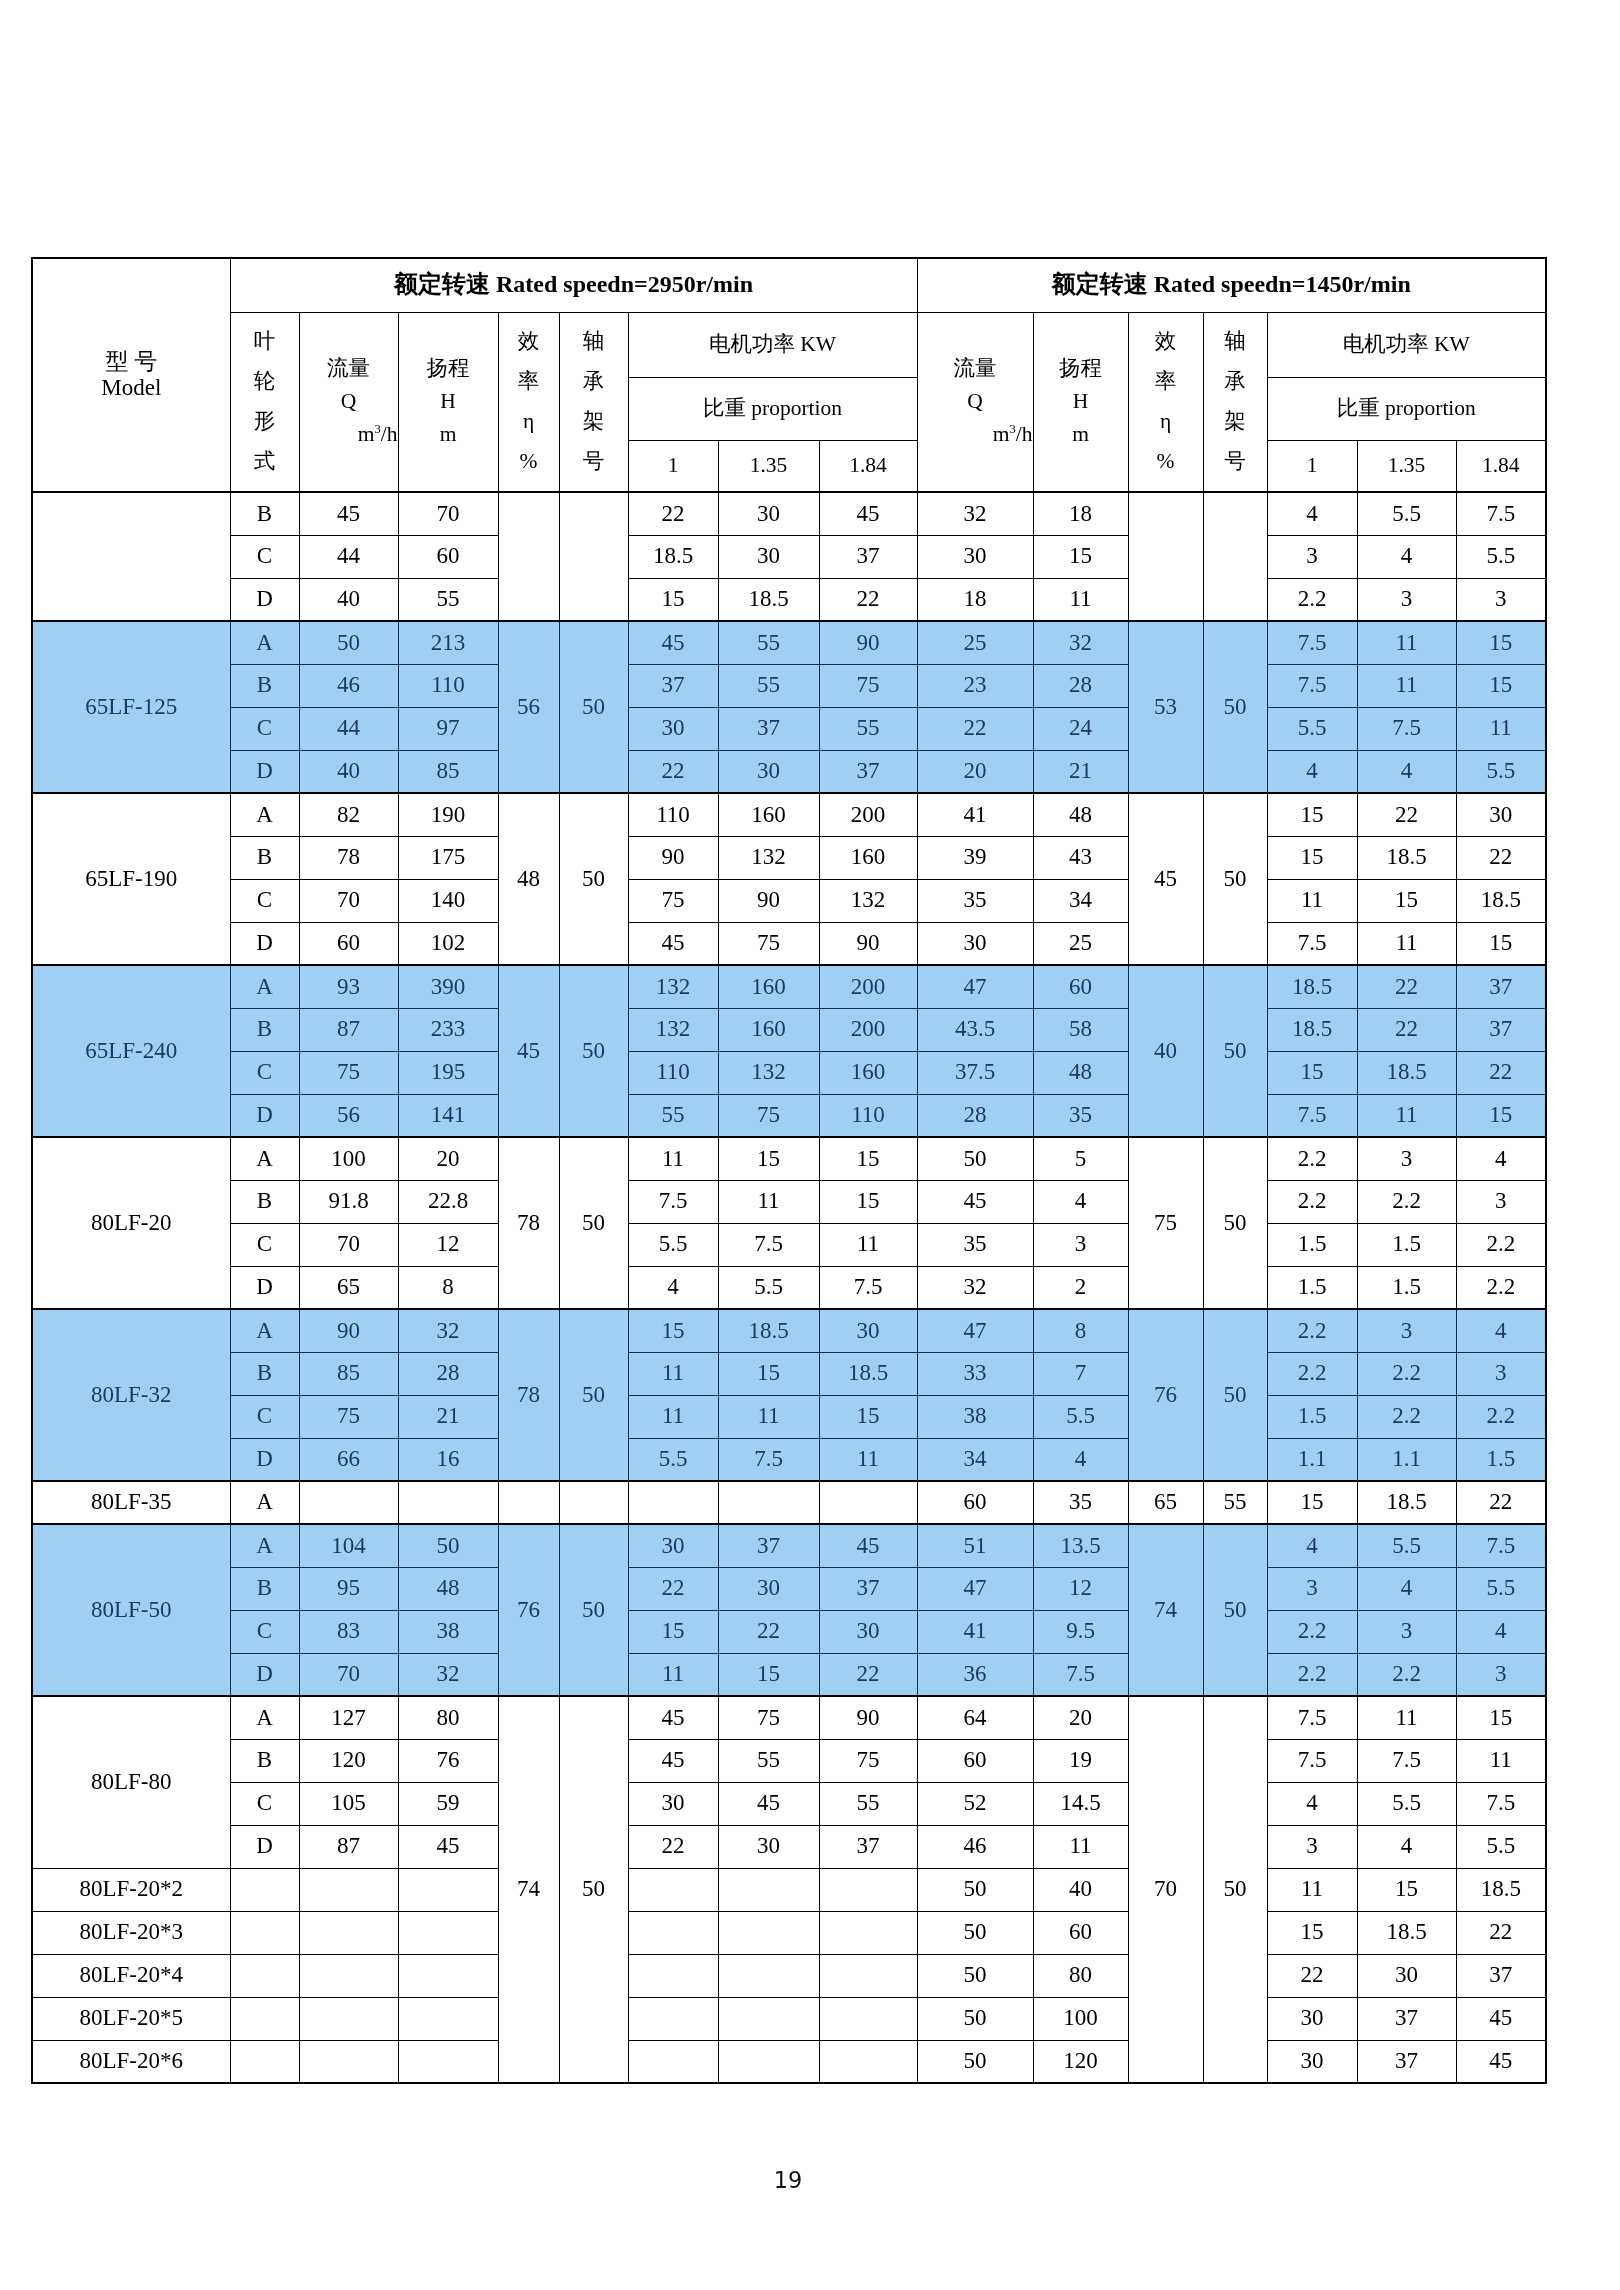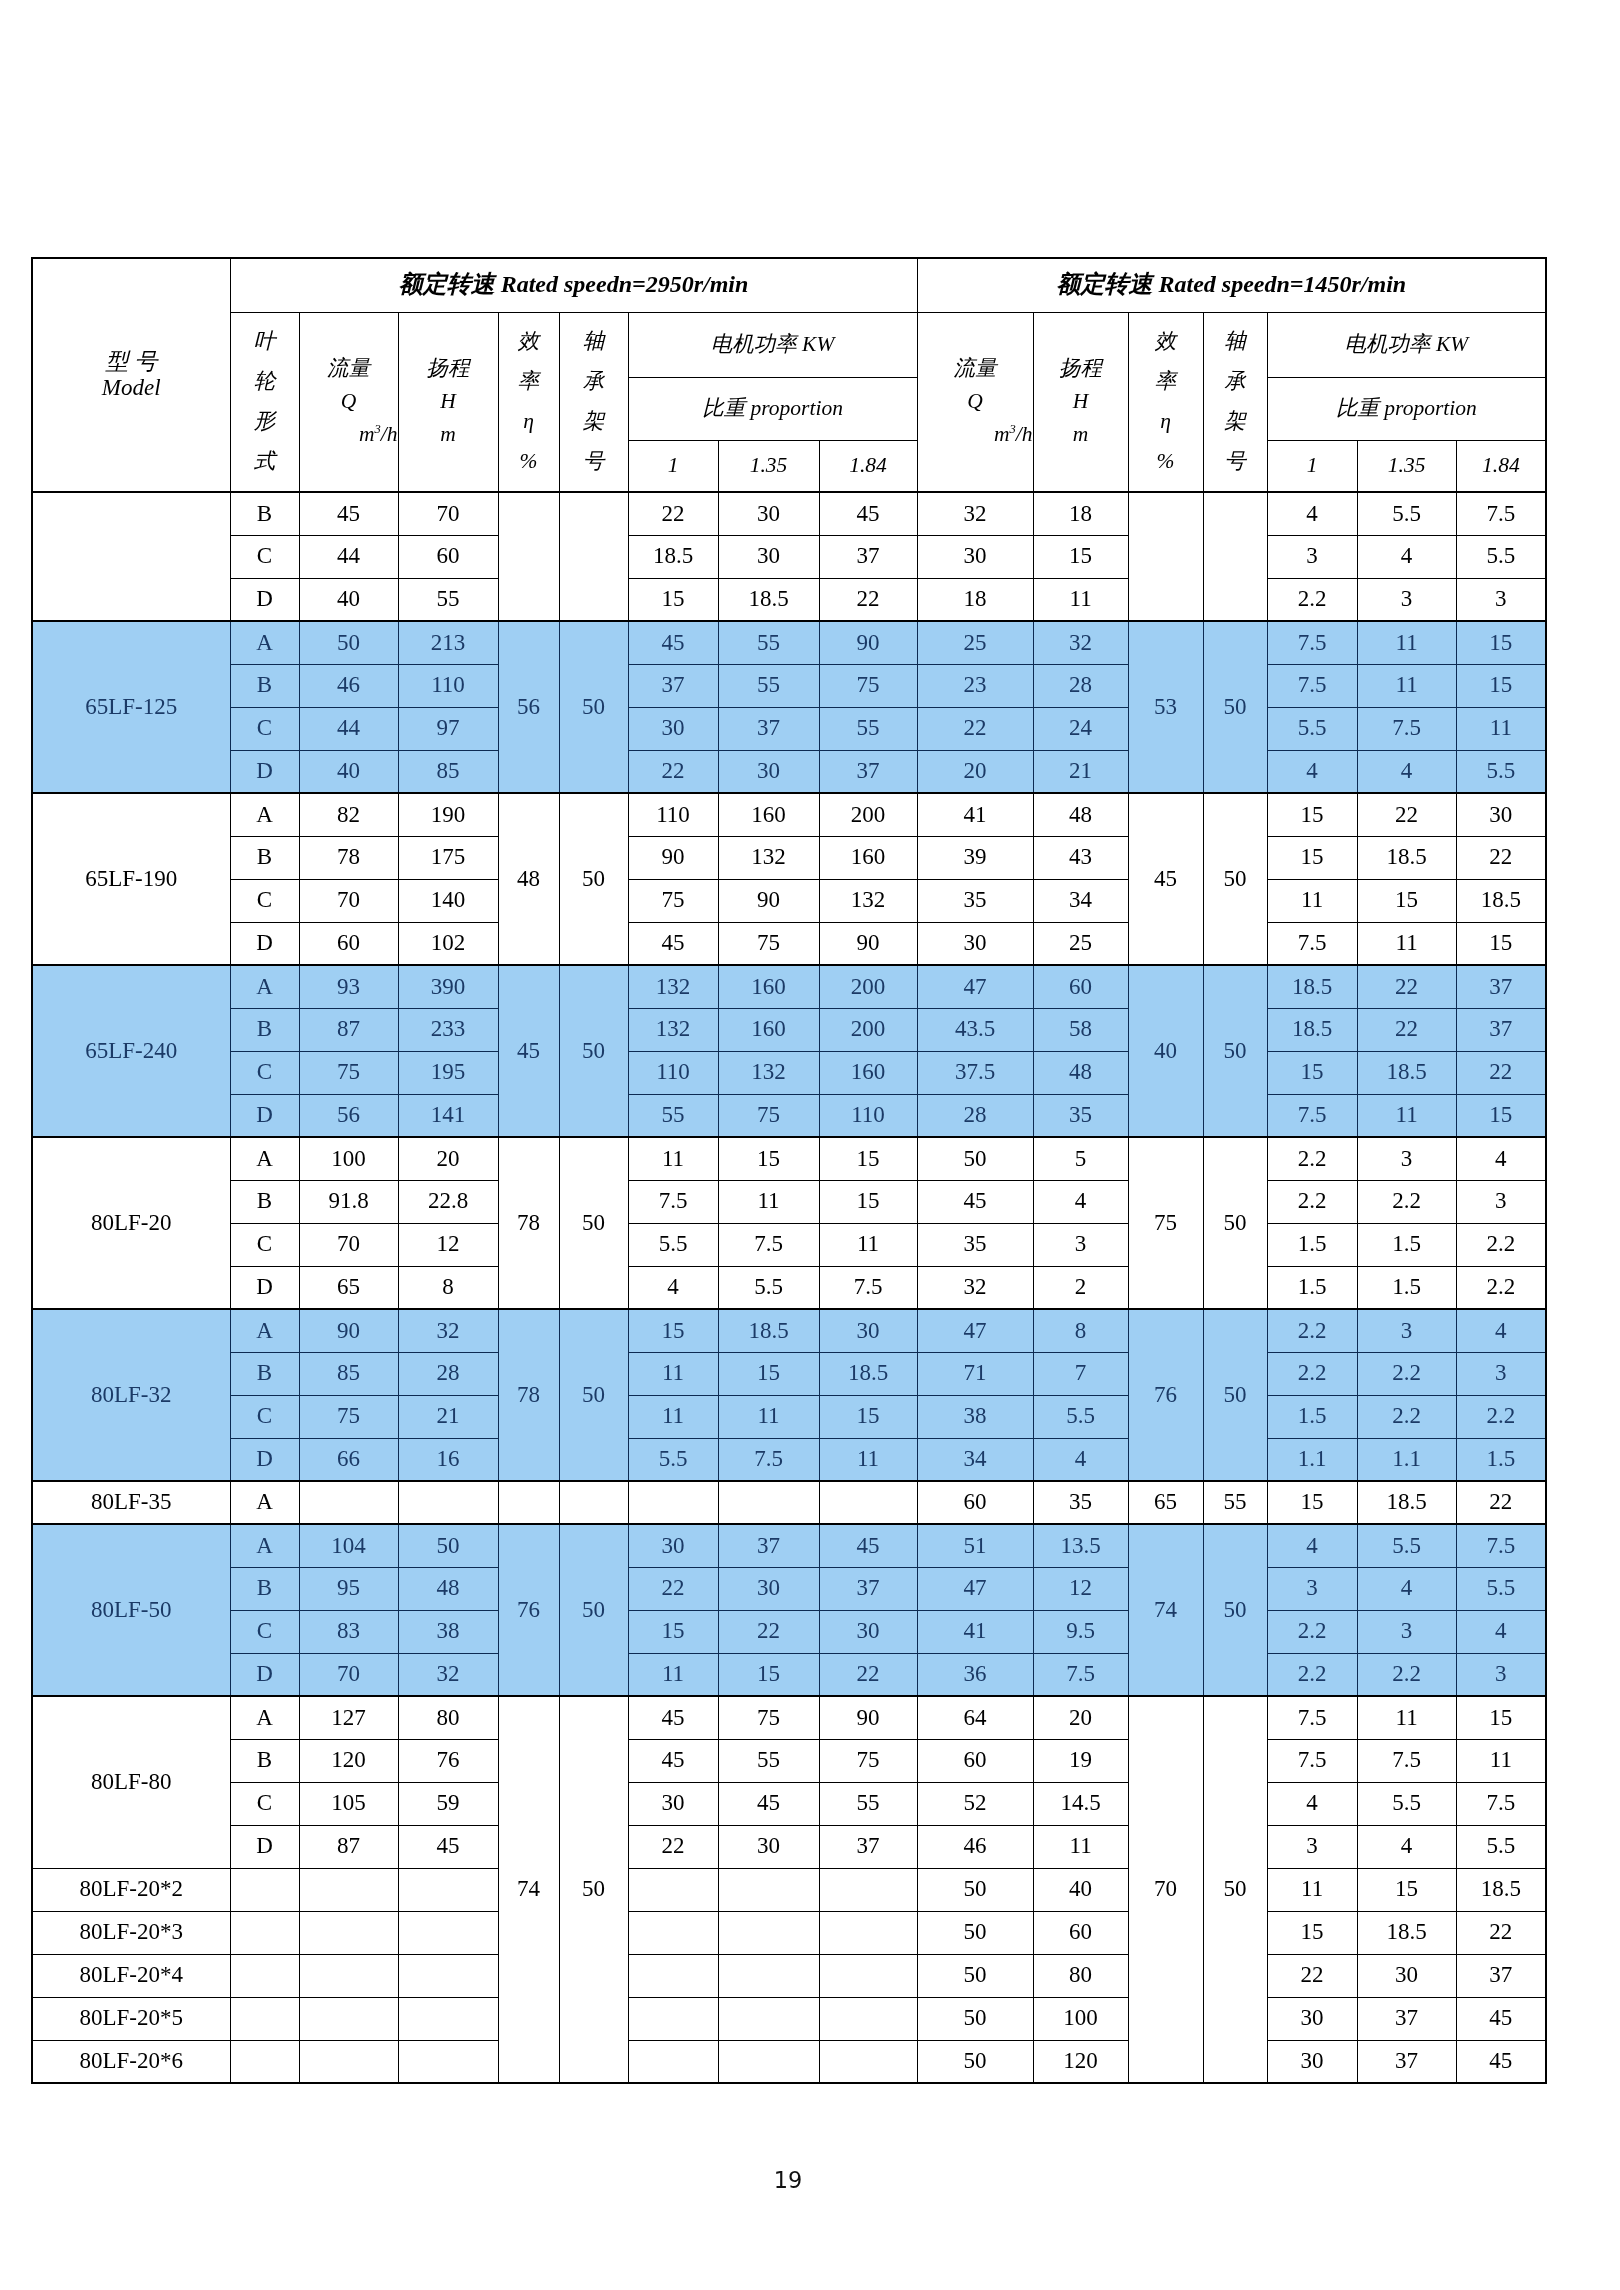--- a/index.html
+++ b/index.html
@@ -3,21 +3,21 @@
 <meta charset="utf-8">
 <style>
   html,body{margin:0;padding:0;background:#888;}
   .page{position:relative;width:1620px;height:2291px;background:#ffffff;margin:0 auto;
         font-family:"Liberation Serif","DejaVu Serif",serif;color:#000;overflow:hidden;}
   table.spec{position:absolute;left:31px;top:257px;width:1514px;border-collapse:collapse;
         table-layout:fixed;border:2.7px solid #000;}
   td,th{border:1.8px solid #000;text-align:center;vertical-align:middle;padding:0;
         font-size:23px;font-weight:normal;line-height:1.15;overflow:hidden;}
   thead{border-bottom:2.7px solid #000;}
-  thead th{font-size:21.5px;font-style:italic;}
+  thead th{font-size:21.5px;}
   th.speed{font-size:24px;font-weight:bold;}
   .pre{white-space:pre-line;}
   .vh{line-height:1.85;font-size:21.5px;}
   .flowlabel{white-space:pre-line;line-height:1.55;}
   .unitline{line-height:1.55;text-align:right;}
   sup{font-size:12.5px;}
   tbody tr{height:43px;}
   tbody.grp > tr:first-child > td{border-top:2.7px solid #000;}
   tbody.hl td{background:#9fcff3;color:#1b3a66;border-color:#0d2b52;}
   .pagenum{position:absolute;left:31px;top:2167px;width:1514px;text-align:center;
@@ -413,21 +413,21 @@
 <td>3</td>
 <td>4</td>
 </tr>
 <tr>
 <td>B</td>
 <td>85</td>
 <td>28</td>
 <td>11</td>
 <td>15</td>
 <td>18.5</td>
-<td>71</td>
+<td>33</td>
 <td>7</td>
 <td>2.2</td>
 <td>2.2</td>
 <td>3</td>
 </tr>
 <tr>
 <td>C</td>
 <td>75</td>
 <td>21</td>
 <td>11</td>

